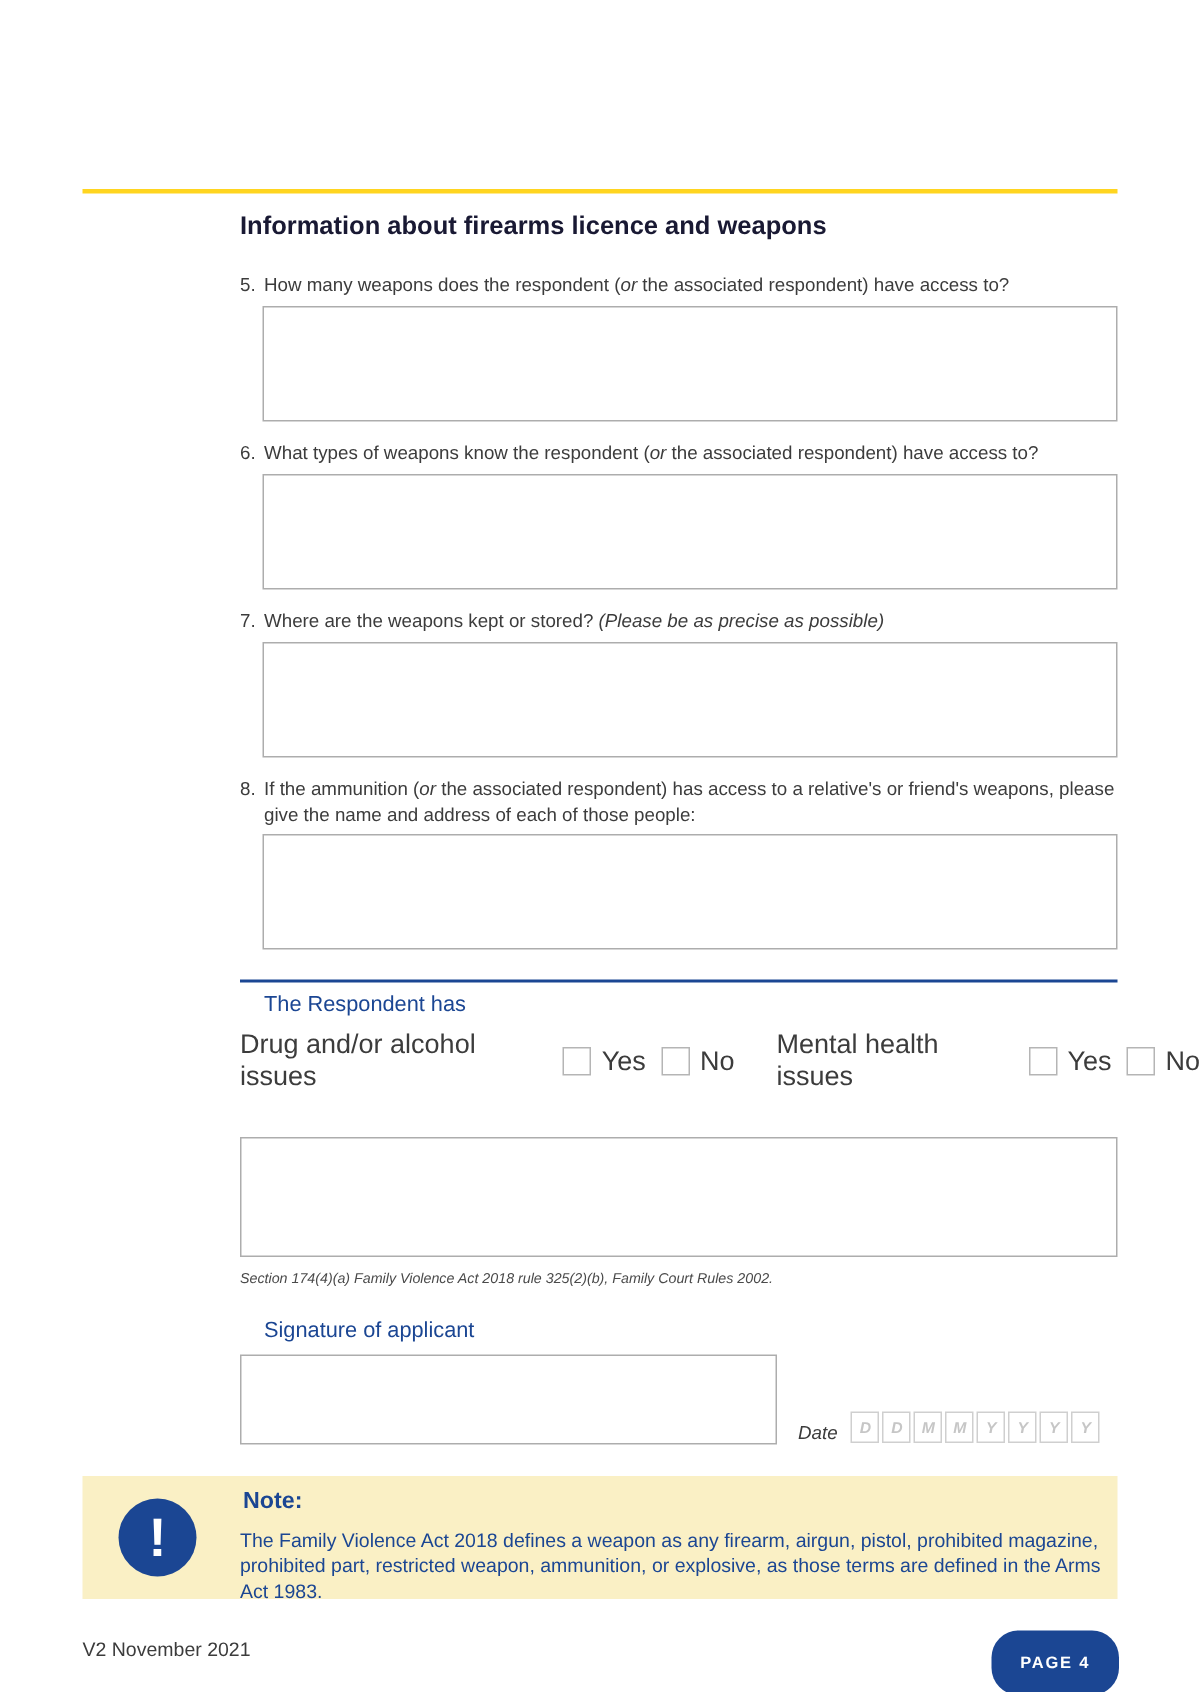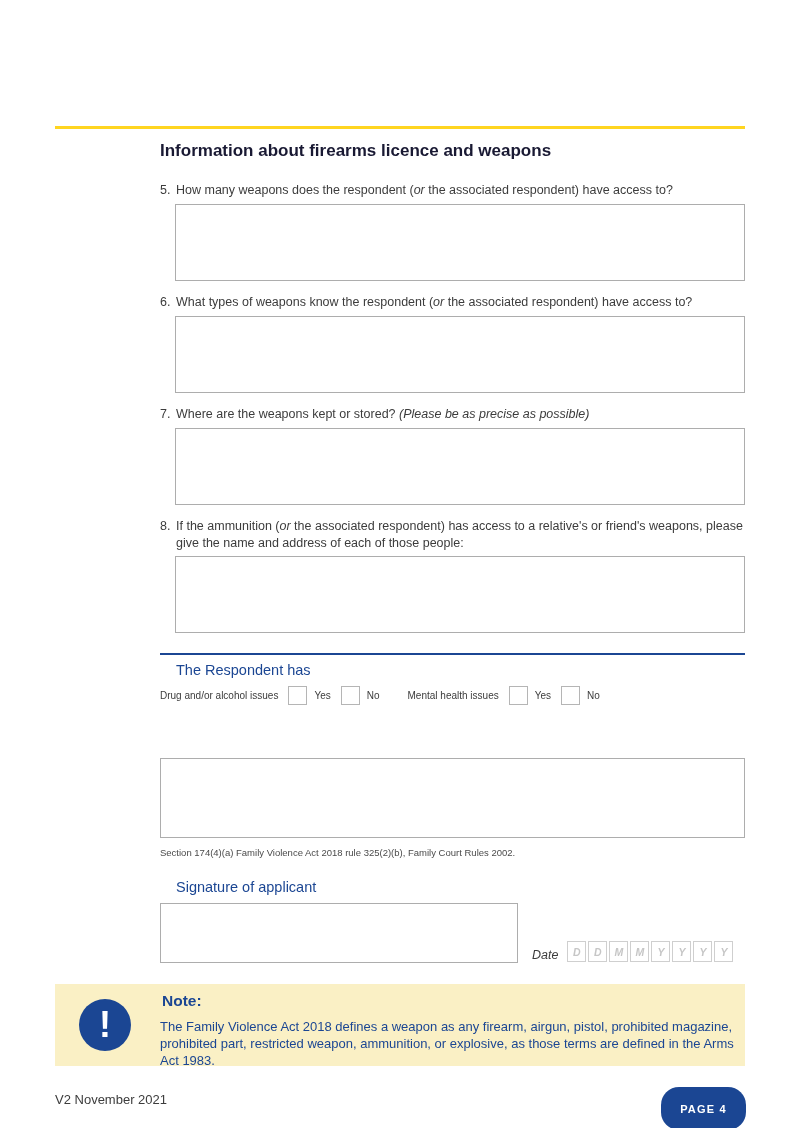--- a/index.html
+++ b/index.html
@@ -23,30 +23,30 @@
   .question{position:absolute;left:160px;width:588px;display:flex;font-size:12.5px;line-height:17px;color:var(--body-text,#3C3C3C);}
   .qnum{flex:0 0 16px;}
   .qtext{flex:1;}
   .it{font-style:italic;}
 
   .answer-box{position:absolute;left:175px;width:570px;height:77px;border:1px solid var(--box-border,#ADADAD);background:#fff;}
 
   .rule-blue{position:absolute;left:160px;top:653px;width:585px;height:2px;background:var(--brand-blue,#1B4693);}
   .section-heading{position:absolute;left:160px;font-size:14.5px;font-weight:normal;color:var(--brand-blue,#1B4693);margin-left:16px;}
 
-  .check-row{position:absolute;left:160px;top:686px;display:flex;align-items:center;font-size:10px;color:var(--body-text,#3C3C3C);}
+  .check-row{position:absolute;left:160px;top:686px;display:flex;align-items:center;font-size:18px;color:var(--body-text,#3C3C3C);}
   .checkbox{width:19px;height:19px;border:1px solid #B5B5B5;background:#fff;margin-left:10px;flex:0 0 auto;}
   .yn{margin-left:7px;}
   .lbl2{margin-left:28px;}
 
   .para{position:absolute;left:160px;top:719px;width:590px;font-size:12.4px;line-height:16px;color:var(--body-text,#3C3C3C);}
 
   .big-box{position:absolute;left:160px;top:758px;width:585px;height:80px;border:1px solid var(--box-border,#ADADAD);background:#fff;}
 
-  .legal{position:absolute;left:160px;top:847px;font-size:9.5px;color:#4A4A4A;}
+  .legal{position:absolute;left:160px;top:847px;font-size:9.5px;font-style:italic;color:#4A4A4A;}
 
   .sig-box{position:absolute;left:160px;top:903px;width:358px;height:60px;border:1px solid var(--box-border,#ADADAD);background:#fff;}
 
   .date-row{position:absolute;left:532px;top:941px;display:flex;align-items:flex-end;font-style:italic;}
   .date-label{font-size:12.5px;color:var(--body-text,#3C3C3C);margin-right:7px;}
   .date-box{width:19px;height:21px;border:1px solid #CFCFCF;margin-left:2px;display:flex;align-items:center;justify-content:center;font-size:10.5px;font-weight:bold;color:var(--date-letter,#C6C6C6);background:#fff;}
 
   .note-band{position:absolute;left:55px;top:984px;width:690px;height:82px;background:var(--note-bg,#FAF0C5);}
   .note-icon{position:absolute;left:24px;top:15px;width:52px;height:52px;border-radius:50%;background:var(--brand-blue,#1B4693);color:#fff;display:flex;align-items:center;justify-content:center;font-size:36px;font-weight:800;line-height:1;}
   .note-title{position:absolute;left:107px;top:8px;font-size:15.5px;font-weight:bold;color:var(--brand-blue,#1B4693);}

